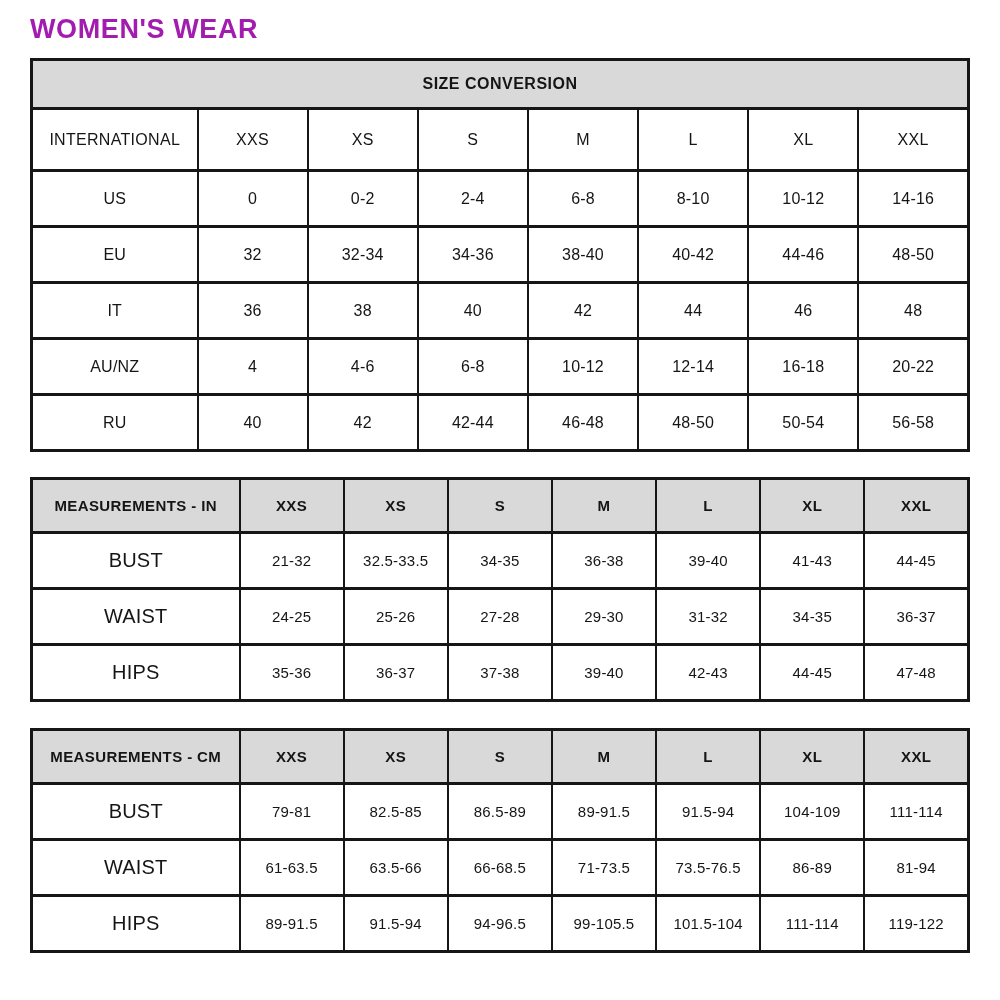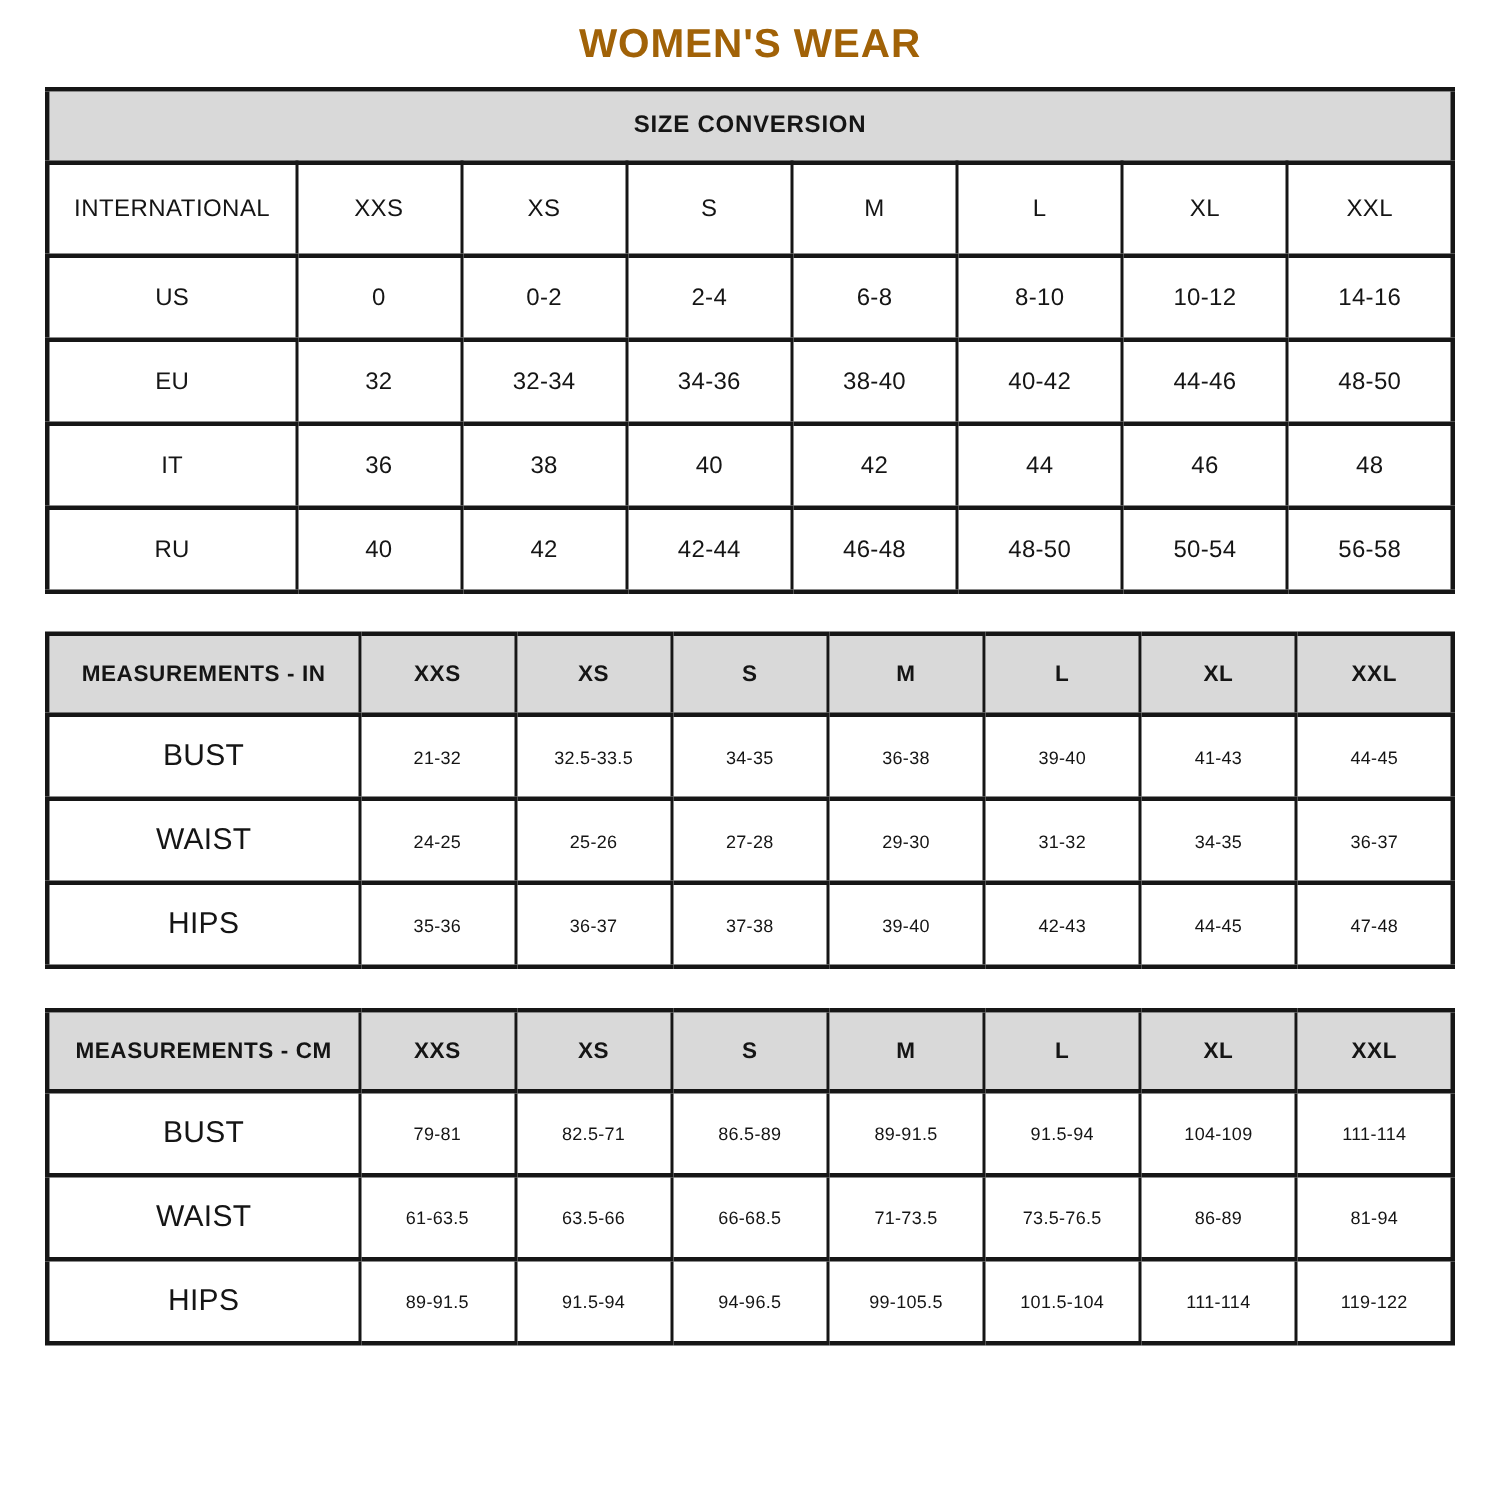--- a/index.html
+++ b/index.html
@@ -3,22 +3,22 @@
 <meta charset="utf-8">
 <style>
   html,body{margin:0;padding:0;}
   body{
     width:1000px;height:1000px;background:#ffffff;
     font-family:"Liberation Sans",sans-serif;color:#151515;
     -webkit-font-smoothing:antialiased;
   }
   .page{padding:14px 30px 0;}
   h1{
-    margin:0 0 13px;text-align:center;
-    font-size:27px;font-weight:700;letter-spacing:.6px;color:#a16207;
+    margin:0 0 13px;
+    font-size:27px;font-weight:700;letter-spacing:.6px;color:#a21caf;
   }
   table.tbl{
     width:940px;border-collapse:collapse;table-layout:fixed;
     border:3px solid #161616;
   }
   table.tbl td{
     border:2px solid #161616;
     border-top-width:3px;border-bottom-width:3px;
     text-align:center;vertical-align:middle;padding:0 2px;
     overflow:hidden;white-space:nowrap;
@@ -29,21 +29,21 @@
   .t1 tr.band td{
     background:#d9d9d9;font-weight:700;font-size:16px;letter-spacing:.5px;height:46px;
   }
   .t1 tr.hdr td{height:59px;font-size:16px;letter-spacing:.3px;}
   .t1 tr.data td{height:53px;font-size:16px;letter-spacing:.2px;}
   
   .m col.c-label{width:208px;}
   .m tr.hdr td{
     background:#d9d9d9;font-weight:700;font-size:15px;letter-spacing:.4px;height:51px;
   }
-  .m tr.data td{height:53px;font-size:12px;letter-spacing:.2px;}
+  .m tr.data td{height:53px;font-size:15px;letter-spacing:.2px;}
   .m tr.data td.rowlabel{font-size:20px;}
   .m-in{margin-bottom:26px;}
 </style>
 </head>
 <body>
 
 <div class="page">
 
   <h1>WOMEN'S WEAR</h1>
 
@@ -88,20 +88,30 @@
       </tr>
       <tr class="data">
         <td class="rowlabel">IT</td>
         <td>36</td>
         <td>38</td>
         <td>40</td>
         <td>42</td>
         <td>44</td>
         <td>46</td>
         <td>48</td>
+      </tr>
+      <tr class="data">
+        <td class="rowlabel">AU/NZ</td>
+        <td>4</td>
+        <td>4-6</td>
+        <td>6-8</td>
+        <td>10-12</td>
+        <td>12-14</td>
+        <td>16-18</td>
+        <td>20-22</td>
       </tr>
       <tr class="data">
         <td class="rowlabel">RU</td>
         <td>40</td>
         <td>42</td>
         <td>42-44</td>
         <td>46-48</td>
         <td>48-50</td>
         <td>50-54</td>
         <td>56-58</td>
@@ -170,21 +180,21 @@
         <td>XS</td>
         <td>S</td>
         <td>M</td>
         <td>L</td>
         <td>XL</td>
         <td>XXL</td>
       </tr>
       <tr class="data">
         <td class="rowlabel">BUST</td>
         <td>79-81</td>
-        <td>82.5-71</td>
+        <td>82.5-85</td>
         <td>86.5-89</td>
         <td>89-91.5</td>
         <td>91.5-94</td>
         <td>104-109</td>
         <td>111-114</td>
       </tr>
       <tr class="data">
         <td class="rowlabel">WAIST</td>
         <td>61-63.5</td>
         <td>63.5-66</td>

